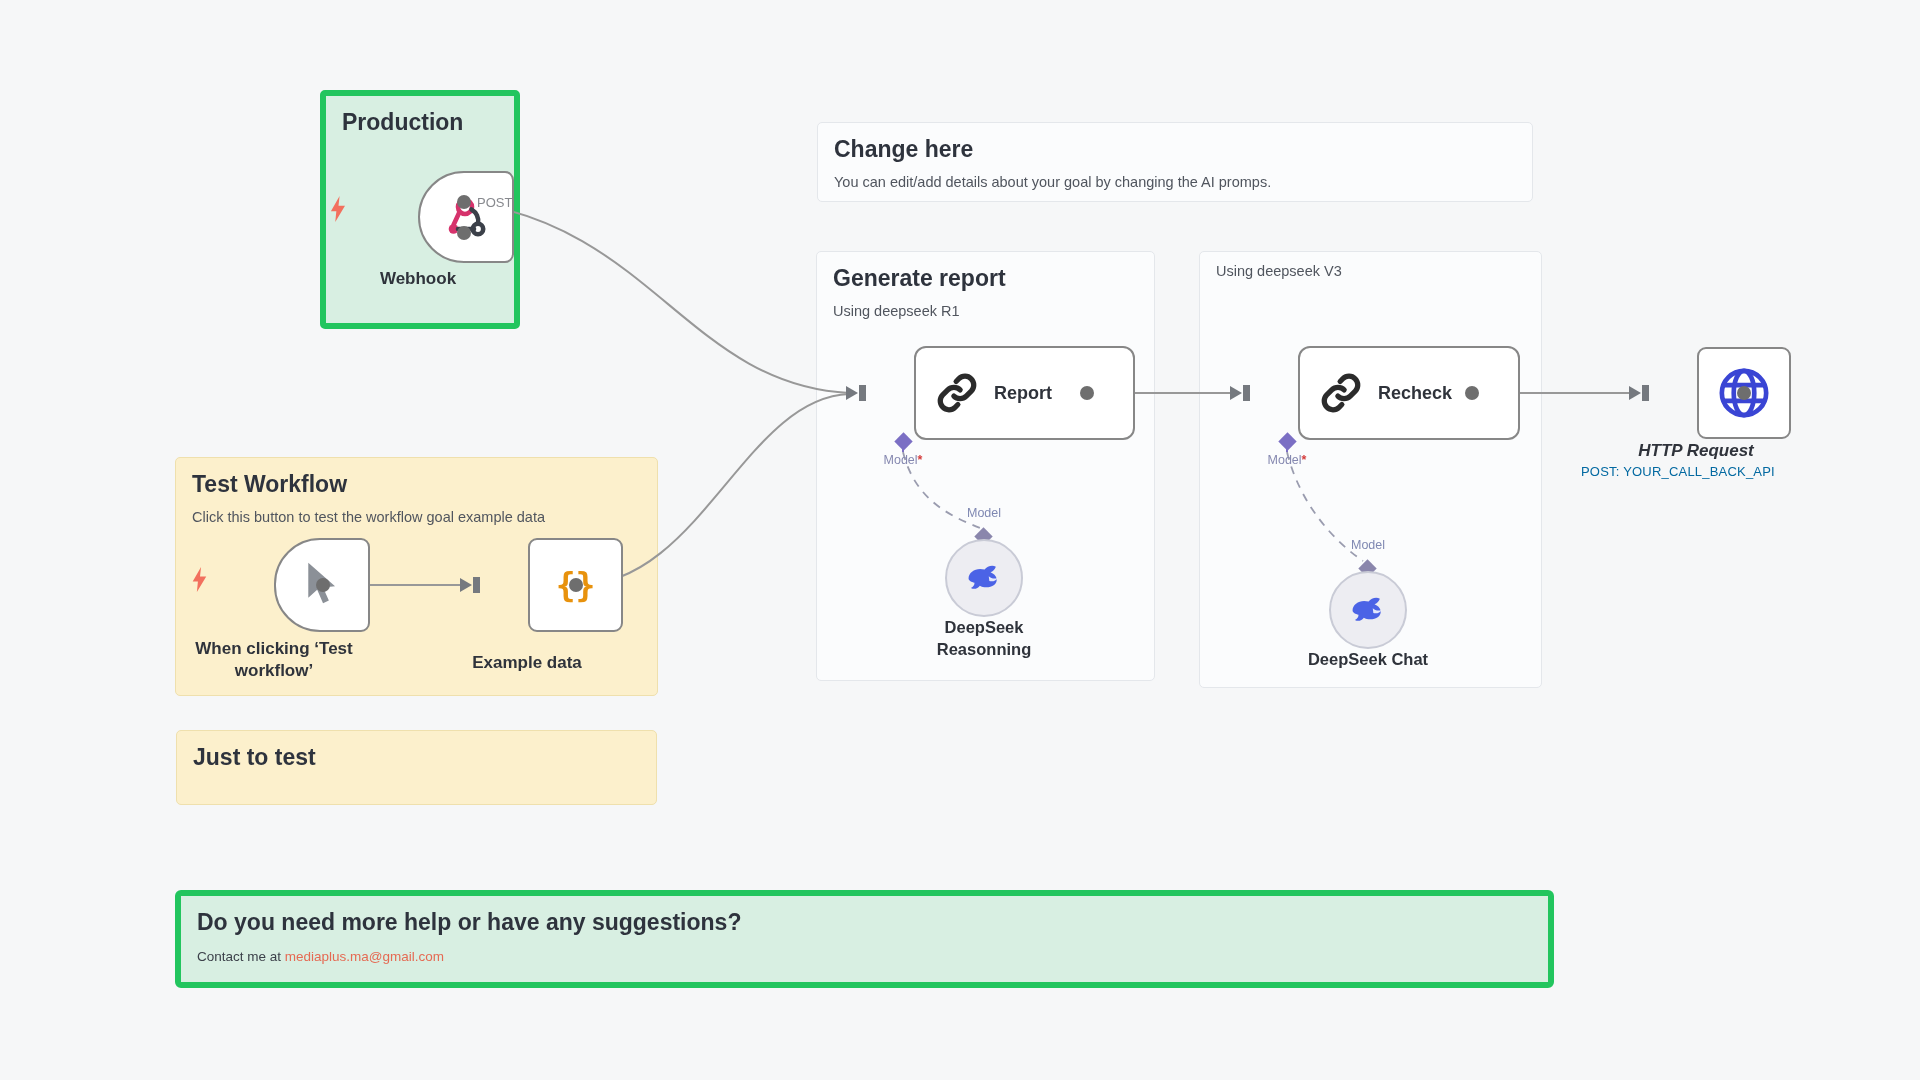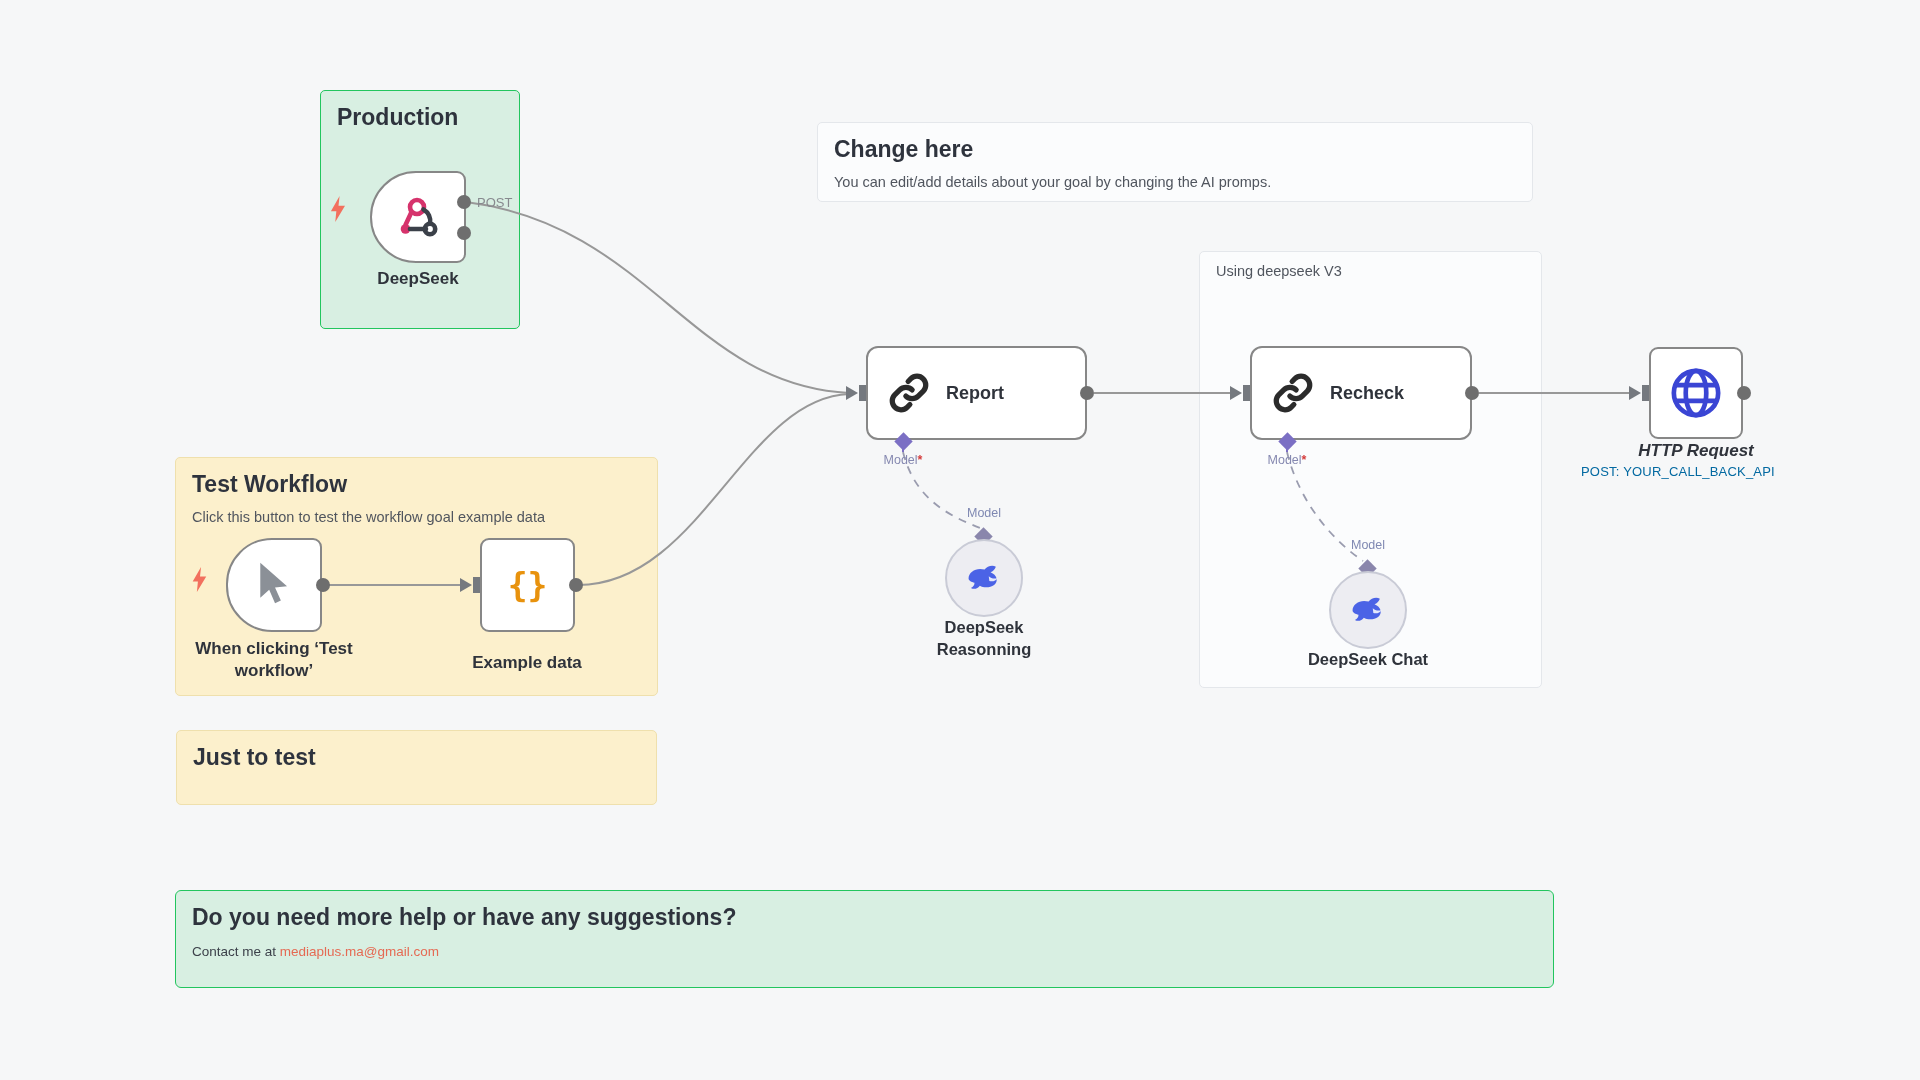--- a/index.html
+++ b/index.html
@@ -1,34 +1,34 @@
 <!DOCTYPE html>
 <html><head>
 <meta charset="utf-8">
 <style>
   html,body{margin:0;padding:0;background:#f6f7f8;}
   .canvas{position:relative;width:1920px;height:1080px;background:#f6f7f8;
           font-family:"Liberation Sans",sans-serif;overflow:hidden;}
 
   
   .group{position:absolute;border-radius:5px;box-sizing:border-box;}
-  .group.green{background:#d8efe2;border:1px solid #22c55e;}
+  .group.green{background:#d8efe2;border:6px solid #22c55e;}
   .group.yellow{background:#fcf0cc;border:1px solid #efe0ad;}
   .group.light{background:#fbfcfd;border:1px solid #e4e7eb;}
   .group-title{font-size:23px;font-weight:700;color:#2e333d;margin:13px 16px 0;}
   .group-sub{font-size:14.5px;color:#50555e;margin:11px 16px 0;}
 
   
   .wires{position:absolute;left:0;top:0;pointer-events:none;}
   .wire{fill:none;stroke:#989898;stroke-width:2;}
   .wire.dashed{stroke:#9a9caf;stroke-width:1.8;stroke-dasharray:8 7;}
 
   
   .node{position:absolute;background:#fff;border:2px solid #878787;box-sizing:border-box;
-        display:flex;align-items:center;justify-content:center;}
+        display:flex;align-items:center;justify-content:center;margin-left:48px;}
   .node.square{border-radius:9px;}
   .node.trigger{border-radius:46px 9px 9px 46px;}
   .node.wide{border-radius:12px;justify-content:flex-start;padding-left:20px;gap:16px;}
   .node-inner-label{font-size:18px;font-weight:600;color:#2f333b;}
   .node-label{position:absolute;text-align:center;font-size:17px;font-weight:600;color:#2f333b;line-height:22px;}
   .node-sublabel{position:absolute;font-size:13px;color:#0369a1;letter-spacing:.2px;}
 
   .dot{position:absolute;width:14px;height:14px;border-radius:50%;background:#6e6e6e;}
   .port-label{position:absolute;font-size:13px;color:#87898e;}
   .input-conn{position:absolute;width:22px;height:18px;}
@@ -56,20 +56,24 @@
 
   <div class="group green" style="left:320px;top:90px;width:200px;height:239px;">
     <div class="group-title">Production</div>
   </div>
 
   <div class="group light" style="left:817px;top:122px;width:716px;height:80px;">
     <div class="group-title">Change here</div>
     <div class="group-sub">You can edit/add details about your goal by changing the AI promps.</div>
   </div>
 
+  <div class="group light" style="left:816px;top:251px;width:339px;height:430px;">
+    <div class="group-title">Generate report</div>
+    <div class="group-sub">Using deepseek R1</div>
+  </div>
 
   <div class="group light" style="left:1199px;top:251px;width:343px;height:437px;">
     <div class="group-sub">Using deepseek V3</div>
   </div>
 
   <div class="group yellow" style="left:175px;top:457px;width:483px;height:239px;">
     <div class="group-title">Test Workflow</div>
     <div class="group-sub">Click this button to test the workflow goal example data</div>
   </div>
 
@@ -101,21 +105,21 @@
       <path d="M15.5 17 L9.5 30" stroke="#d6336c" stroke-width="4.6" stroke-linecap="round" fill="none"></path>
       <circle cx="9.5" cy="34" r="4.8" fill="#d6336c"></circle>
       <path d="M14 34 L30 34" stroke="#3b4049" stroke-width="4.6" stroke-linecap="round" fill="none"></path>
       <path d="M27.5 14.5 C32.5 17.5 35 23 34 28.5" stroke="#3b4049" stroke-width="4.6" stroke-linecap="round" fill="none"></path>
       <circle cx="34" cy="34" r="5.2" fill="none" stroke="#3b4049" stroke-width="4.6"></circle>
     </svg>
   </div>
   <div class="dot" style="left:457px;top:195px;"></div>
   <div class="dot" style="left:457px;top:226px;"></div>
   <div class="port-label" style="left:477px;top:195px;">POST</div>
-  <div class="node-label" style="left:348px;top:268px;width:140px;">DeepSeek</div>
+  <div class="node-label" style="left:348px;top:268px;width:140px;">Webhook</div>
 
   <svg class="bolt" style="left:192px;top:567px;" width="16" height="25" viewBox="0 0 14 24">
     <polygon points="8,0 0,14 5,14 4,24 13,9 7,9" fill="#f2705e"></polygon>
   </svg>
   <div class="node trigger" style="left:226px;top:538px;width:96px;height:94px;">
     <svg width="42" height="48" viewBox="0 0 24 28">
       <path d="M4,1 L4,21.5 L9.2,16.8 L12.6,24.6 L16,23 L12.6,15.4 L19.6,14.8 Z" fill="#8b9097"></path>
     </svg>
   </div>
   <div class="dot" style="left:316px;top:578px;"></div>

